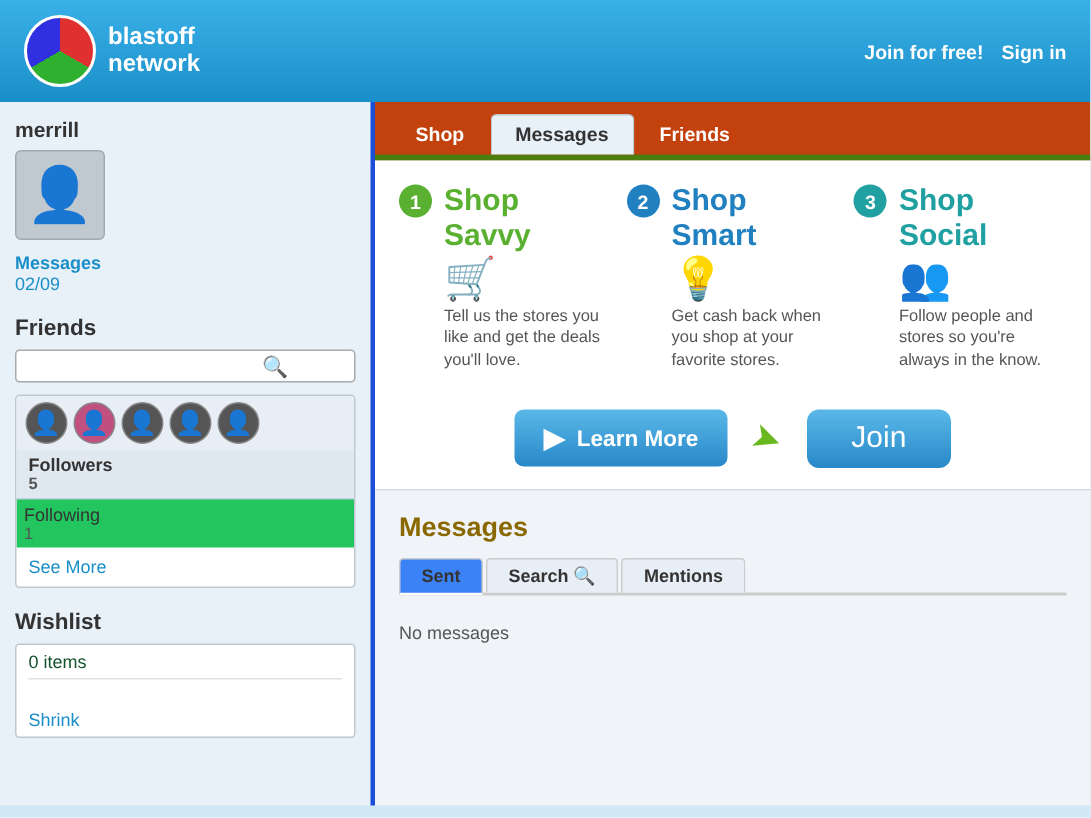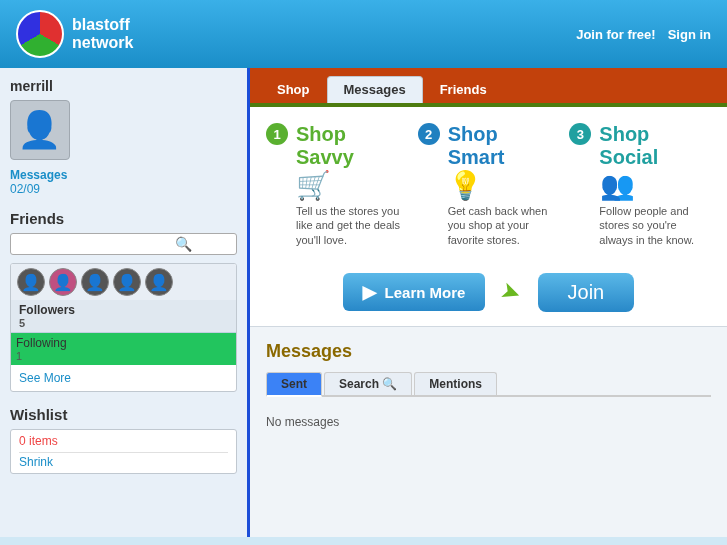--- a/index.html
+++ b/index.html
@@ -96,21 +96,21 @@
       border-top: 1px solid #c0d0e0;
       cursor: pointer;
     }
     #following-count { font-size: 11px; color: #555; display: block; }
     #see-more { padding: 6px 8px; font-size: 12px; color: #1a8ec8; cursor: pointer; }
 
     
     #wishlist-section { margin-top: 14px; }
     #wishlist-title { font-size: 15px; font-weight: bold; color: #333; margin-bottom: 6px; }
     #wishlist-box { border: 1px solid #c0c8d0; background: #fff; border-radius: 3px; padding: 4px 8px; }
-    #wishlist-items { font-size: 12px; color: #ef4444; border-bottom: 1px solid #e0e0e0; padding-bottom: 4px; margin-bottom: 2px; }
+    #wishlist-items { font-size: 12px; color: #14532d; border-bottom: 1px solid #e0e0e0; padding-bottom: 4px; margin-bottom: 20px; }
     #wishlist-shrink { font-size: 12px; color: #1a8ec8; }
 
     
     #content { flex: 1; background: #f0f4f8; overflow-y: auto; }
 
     
     #tabs {
       display: flex; gap: 0;
       background: #c2410c;
       padding: 8px 10px 0 10px;

